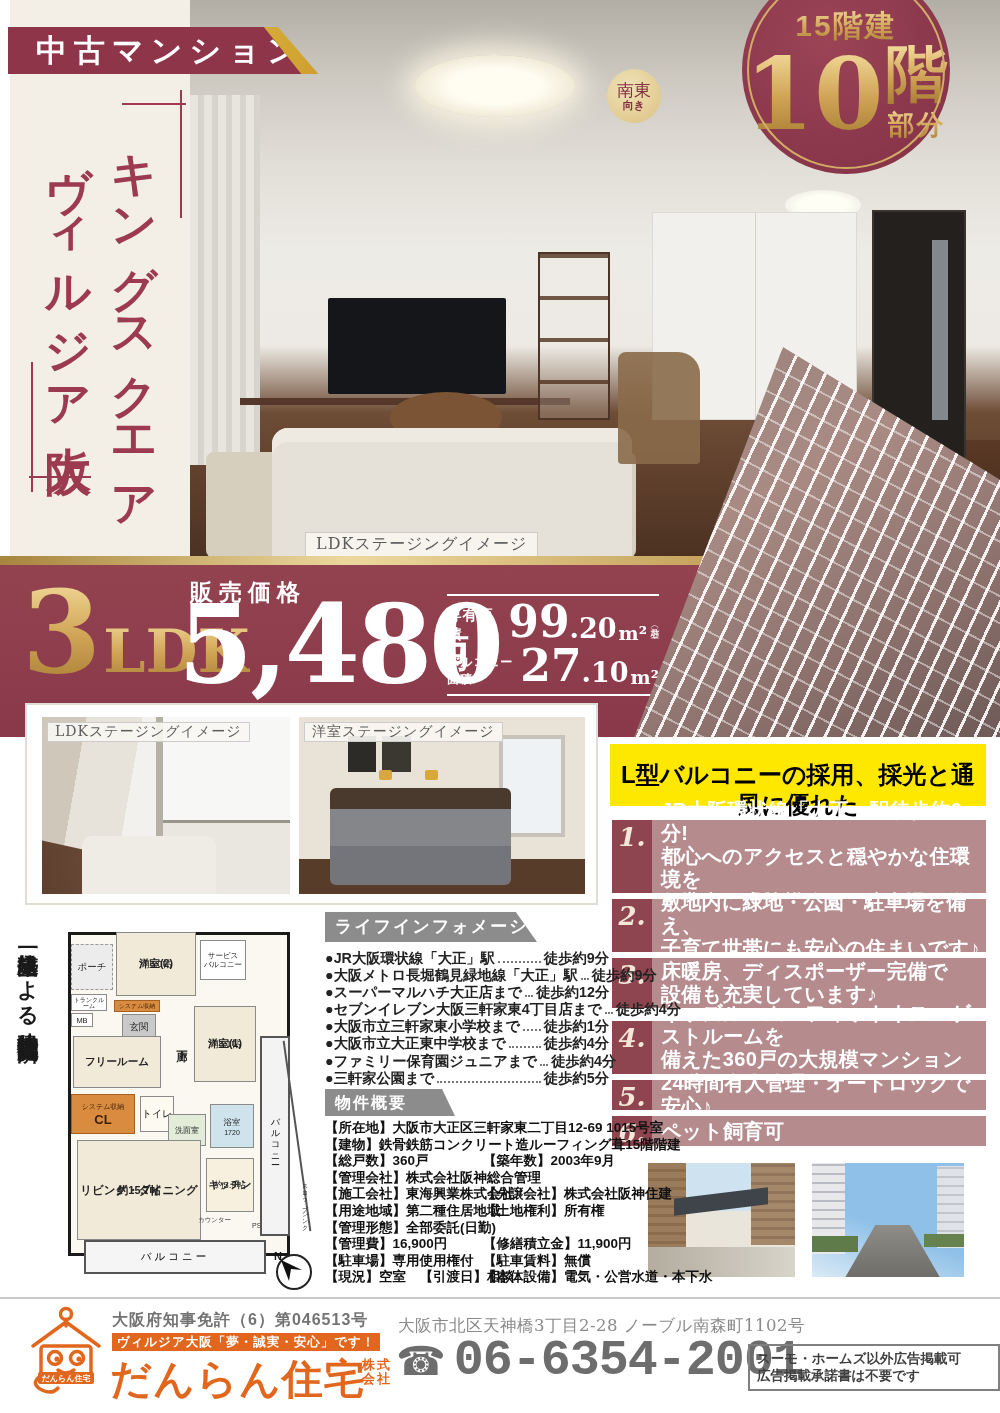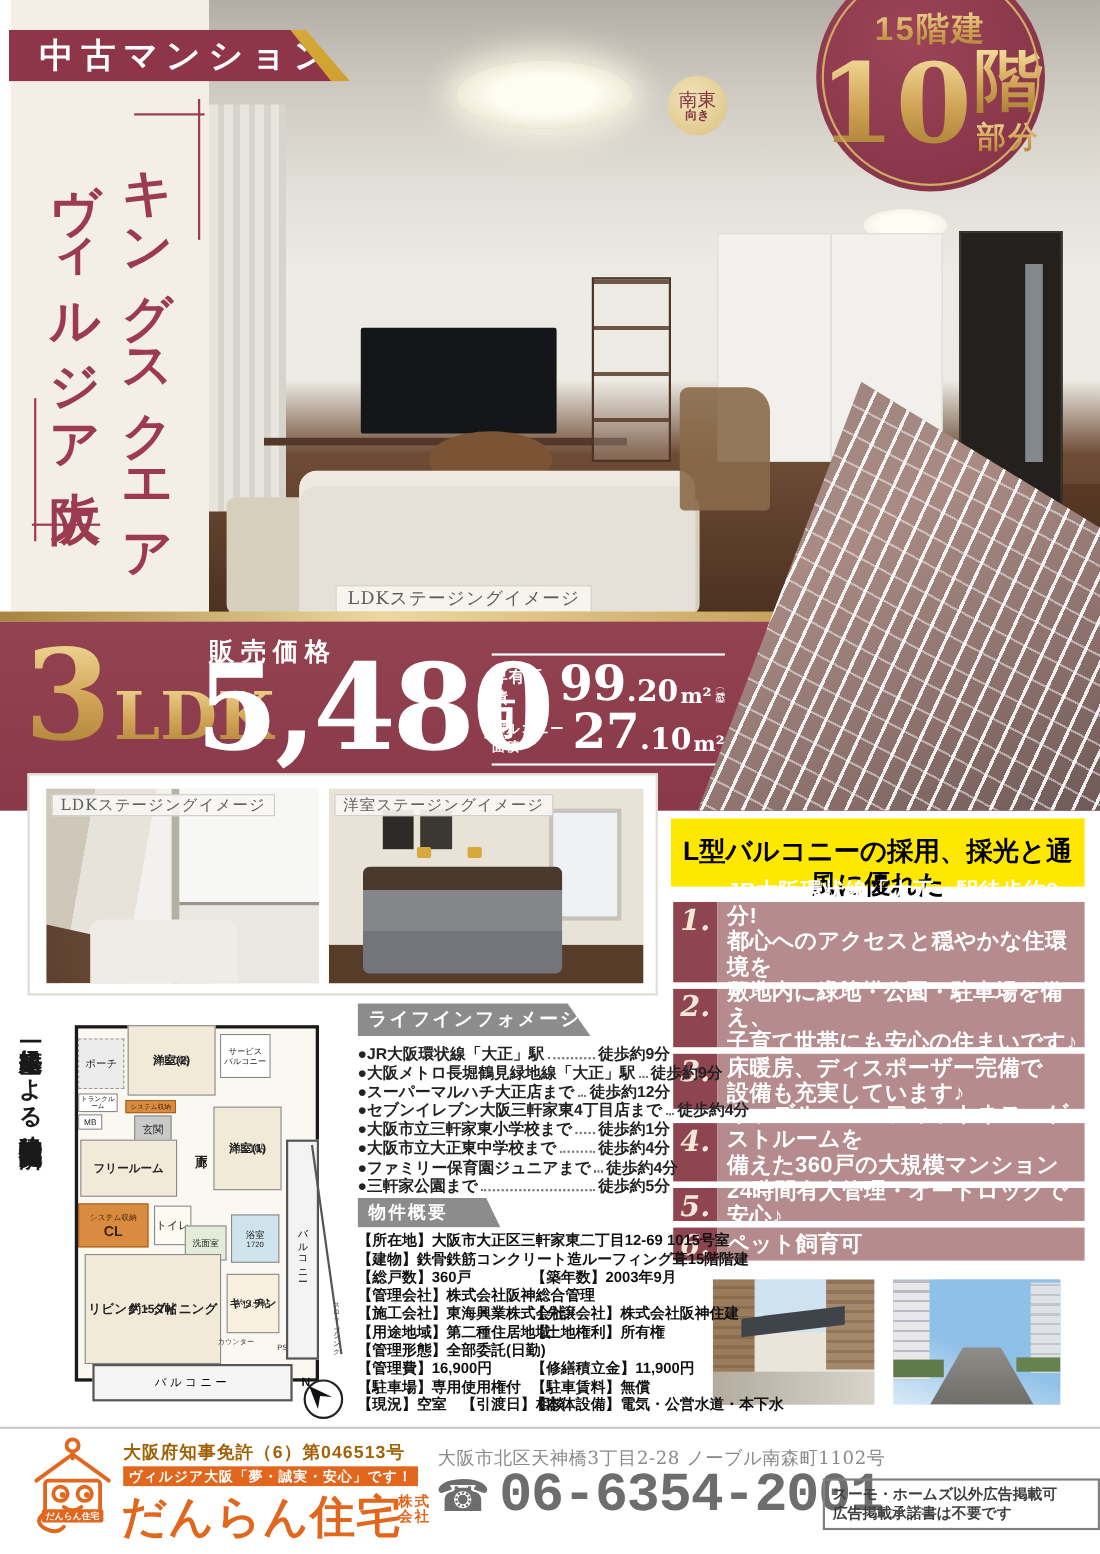--- a/index.html
+++ b/index.html
@@ -196,21 +196,21 @@
     writing-mode:vertical-rl;text-orientation:upright;font-size:9px;letter-spacing:2px;display:flex;align-items:center;justify-content:center}
   .p-slant{left:240px;top:122px;width:0;height:192px;border-left:2px solid #555;transform:rotate(-8deg)}
   .p-slop{left:244px;top:262px;writing-mode:vertical-rl;font-size:6px;color:#333}
   .p-balcB{left:28px;top:322px;width:182px;height:34px;background:#f5f5f5;border:2px solid #555;
     display:flex;align-items:center;justify-content:center;font-size:10.5px;letter-spacing:3px}
   .p-compass{left:214px;top:330px;width:46px;height:46px}
 
   
   .f-divider{position:absolute;left:0;top:1297px;width:1000px;height:2px;background:#c9c9c9}
   .logo{position:absolute;left:26px;top:1306px}
-  .f-license{position:absolute;left:112px;top:1310px;color:#a16207;font-weight:800;font-size:16px;letter-spacing:1px}
+  .f-license{position:absolute;left:112px;top:1310px;color:#737373;font-weight:800;font-size:16px;letter-spacing:1px}
   .f-slogan{position:absolute;left:112px;top:1333px;width:268px;height:18px;background:#e2671e;color:#fff;
     font-size:12.5px;font-weight:700;line-height:18px;text-align:center;letter-spacing:1px}
   .f-company{position:absolute;left:110px;top:1352px;color:#e2671e;font-weight:800;font-size:41px;letter-spacing:1px}
   .f-suffix{position:absolute;left:362px;top:1358px;color:#e2671e;font-weight:800;font-size:13px;line-height:14px;letter-spacing:2px}
   .f-address{position:absolute;left:398px;top:1315px;color:#8a8a8a;font-family:"DejaVu Serif",serif;font-size:16.5px;letter-spacing:.5px}
   .f-phone{position:absolute;left:396px;top:1336px;color:#6d6d6d;display:flex;align-items:center}
   .f-phone-icon{font-size:40px;margin-right:8px;line-height:1}
   .f-phone-num{font-family:Liberation Mono, monospace;font-weight:700;font-size:50px;letter-spacing:-1px;line-height:1}
   .f-note{position:absolute;left:736px;top:1344px;width:252px;height:47px;border:2px solid #808080;color:#3f3f3f;
     font-size:13.5px;font-weight:700;line-height:17px;padding:4px 7px}

